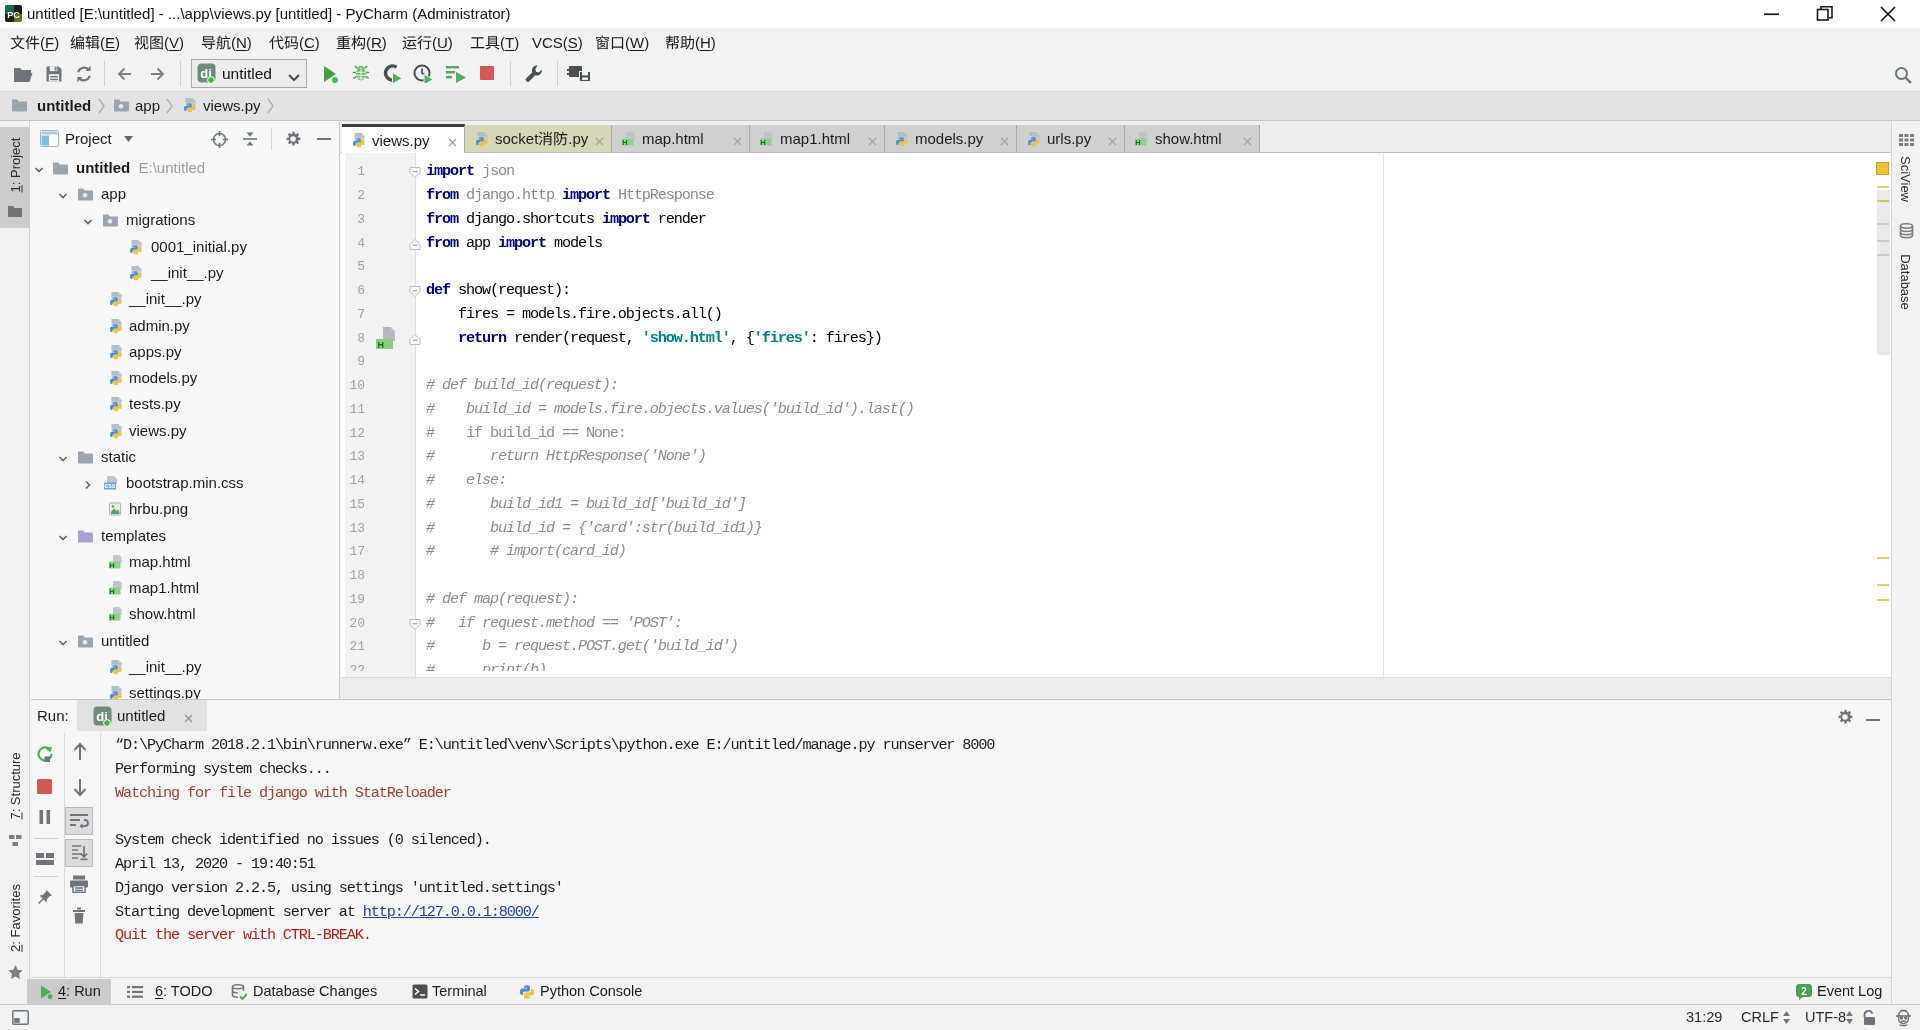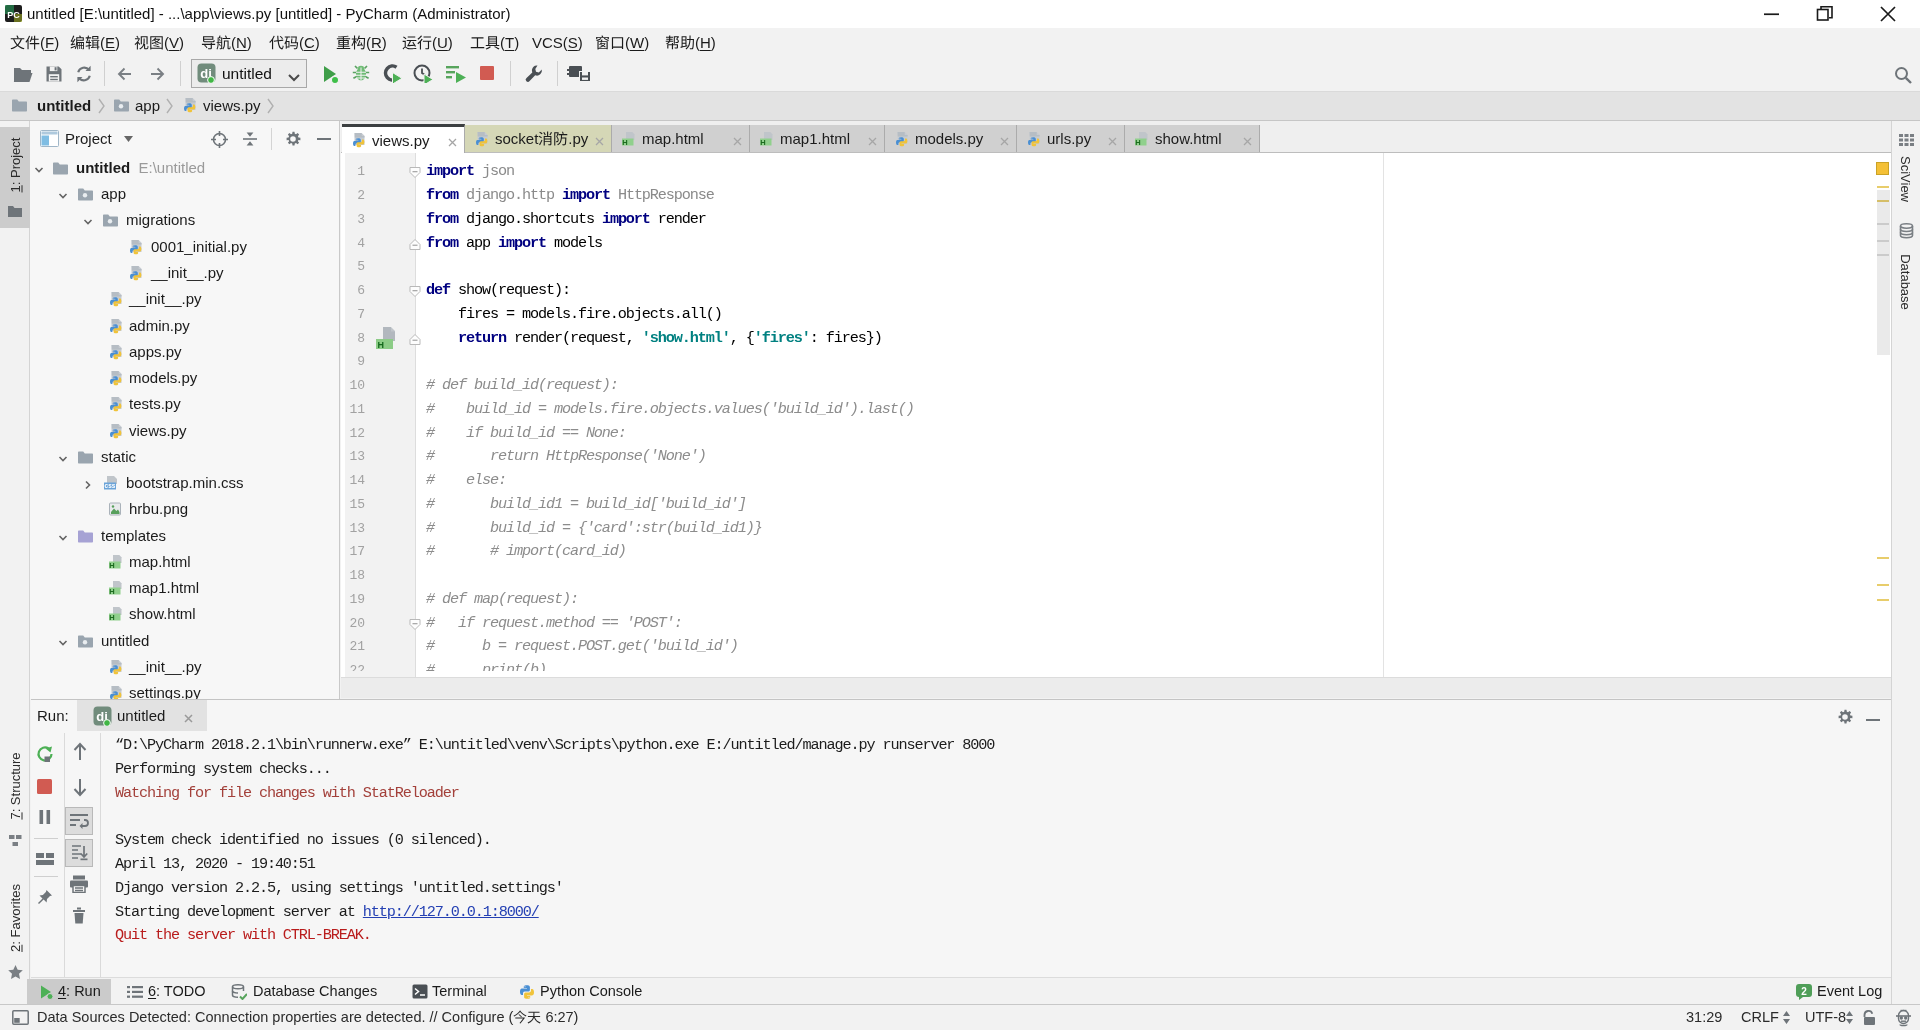--- a/index.html
+++ b/index.html
@@ -558,21 +558,21 @@
       </svg></div>
     <div class="ab mono" style="left:85px;top:7.3px;height:24px;line-height:23.75px;font-size:15.2px;letter-spacing:-1.12px;color:#000;overflow:hidden"><span style="color:#000080;font-weight:bold">import</span> <span style="color:#8a8a8a">json</span></div>
     <div class="ab mono" style="left:85px;top:31.1px;height:24px;line-height:23.75px;font-size:15.2px;letter-spacing:-1.12px;color:#000;overflow:hidden"><span style="color:#000080;font-weight:bold">from</span> <span style="color:#8a8a8a">django.http</span> <span style="color:#000080;font-weight:bold">import</span> <span style="color:#8a8a8a">HttpResponse</span></div>
     <div class="ab mono" style="left:85px;top:54.8px;height:24px;line-height:23.75px;font-size:15.2px;letter-spacing:-1.12px;color:#000;overflow:hidden"><span style="color:#000080;font-weight:bold">from</span> django.shortcuts <span style="color:#000080;font-weight:bold">import</span> render</div>
     <div class="ab mono" style="left:85px;top:78.5px;height:24px;line-height:23.75px;font-size:15.2px;letter-spacing:-1.12px;color:#000;overflow:hidden"><span style="color:#000080;font-weight:bold">from</span> app <span style="color:#000080;font-weight:bold">import</span> models</div>
     <div class="ab mono" style="left:85px;top:126.0px;height:24px;line-height:23.75px;font-size:15.2px;letter-spacing:-1.12px;color:#000;overflow:hidden"><span style="color:#000080;font-weight:bold">def</span> show(request):</div>
     <div class="ab mono" style="left:85px;top:149.8px;height:24px;line-height:23.75px;font-size:15.2px;letter-spacing:-1.12px;color:#000;overflow:hidden">    fires = models.fire.objects.all()</div>
     <div class="ab mono" style="left:85px;top:173.6px;height:24px;line-height:23.75px;font-size:15.2px;letter-spacing:-1.12px;color:#000;overflow:hidden">    <span style="color:#000080;font-weight:bold">return</span> render(request, <span style="color:#008080;font-weight:bold">'show.html'</span>, {<span style="color:#008080;font-weight:bold">'fires'</span>: fires})</div>
     <div class="ab mono" style="left:85px;top:221.1px;height:24px;line-height:23.75px;font-size:15.2px;letter-spacing:-1.12px;color:#8c8c8c;font-style:italic;overflow:hidden"># def build_id(request):</div>
     <div class="ab mono" style="left:85px;top:244.8px;height:24px;line-height:23.75px;font-size:15.2px;letter-spacing:-1.12px;color:#8c8c8c;font-style:italic;overflow:hidden">#    build_id = models.fire.objects.values('build_id').last()</div>
-    <div class="ab mono" style="left:85px;top:268.6px;height:24px;line-height:23.75px;font-size:15.2px;letter-spacing:-1.12px;color:#8c8c8c;font-style:italic;overflow:hidden">#    if build_id == None:</div>
+    <div class="ab mono" style="left:85px;top:268.6px;height:24px;line-height:23.75px;font-size:15.2px;letter-spacing:-1.12px;color:#8c8c8c;overflow:hidden">#    if build_id == None:</div>
     <div class="ab mono" style="left:85px;top:292.3px;height:24px;line-height:23.75px;font-size:15.2px;letter-spacing:-1.12px;color:#8c8c8c;font-style:italic;overflow:hidden">#       return HttpResponse('None')</div>
     <div class="ab mono" style="left:85px;top:316.1px;height:24px;line-height:23.75px;font-size:15.2px;letter-spacing:-1.12px;color:#8c8c8c;font-style:italic;overflow:hidden">#    else:</div>
     <div class="ab mono" style="left:85px;top:339.8px;height:24px;line-height:23.75px;font-size:15.2px;letter-spacing:-1.12px;color:#8c8c8c;font-style:italic;overflow:hidden">#       build_id1 = build_id['build_id']</div>
     <div class="ab mono" style="left:85px;top:363.6px;height:24px;line-height:23.75px;font-size:15.2px;letter-spacing:-1.12px;color:#8c8c8c;font-style:italic;overflow:hidden">#       build_id = {'card':str(build_id1)}</div>
     <div class="ab mono" style="left:85px;top:387.3px;height:24px;line-height:23.75px;font-size:15.2px;letter-spacing:-1.12px;color:#8c8c8c;font-style:italic;overflow:hidden">#       # import(card_id)</div>
     <div class="ab mono" style="left:85px;top:434.8px;height:24px;line-height:23.75px;font-size:15.2px;letter-spacing:-1.12px;color:#8c8c8c;font-style:italic;overflow:hidden"># def map(request):</div>
     <div class="ab mono" style="left:85px;top:458.6px;height:24px;line-height:23.75px;font-size:15.2px;letter-spacing:-1.12px;color:#8c8c8c;font-style:italic;overflow:hidden">#   if request.method == 'POST':</div>
     <div class="ab mono" style="left:85px;top:482.3px;height:24px;line-height:23.75px;font-size:15.2px;letter-spacing:-1.12px;color:#8c8c8c;font-style:italic;overflow:hidden">#      b = request.POST.get('build_id')</div>
     <div class="ab mono" style="left:85px;top:506.1px;height:12px;line-height:23.75px;font-size:15.2px;letter-spacing:-1.12px;color:#8c8c8c;font-style:italic;overflow:hidden">#      print(b)</div>
     <div class="ab" style="left:1535px;top:9px;width:13px;height:13px;background:#f4c036;border:1px solid #caa226"></div>
@@ -654,21 +654,21 @@
         <rect x="4" y="10.5" width="12" height="7" fill="#f5f5f5" stroke="#6e7479" stroke-width="1.5"></rect>
         <path d="M6 13h8M6 15.5h8" stroke="#6e7479" stroke-width="1.3"></path>
       </svg></div>
     <div class="ab" style="left:40px;top:206px"><svg width="16" height="18" viewBox="0 0 16 18">
         <rect x="2" y="4" width="12" height="2" fill="#6e7479"></rect>
         <rect x="6" y="1.5" width="4" height="2" fill="#6e7479"></rect>
         <path d="M3.5 7h9l-.8 10.5H4.3z" fill="#6e7479"></path>
       </svg></div>
     <div class="ab mono" style="left:84px;top:34.0px;height:24px;line-height:23.8px;font-size:15.2px;letter-spacing:-1.12px;color:#1c1c1c">“D:\PyCharm 2018.2.1\bin\runnerw.exe” E:\untitled\venv\Scripts\python.exe E:/untitled/manage.py runserver 8000</div>
     <div class="ab mono" style="left:84px;top:57.8px;height:24px;line-height:23.8px;font-size:15.2px;letter-spacing:-1.12px;color:#1c1c1c">Performing system checks...</div>
-    <div class="ab mono" style="left:84px;top:81.6px;height:24px;line-height:23.8px;font-size:15.2px;letter-spacing:-1.12px;color:#a3403a">Watching for file changes with StatReloader</div>
+    <div class="ab mono" style="left:84px;top:81.6px;height:24px;line-height:23.8px;font-size:15.2px;letter-spacing:-1.12px;color:#a3403a">Watching for file django with StatReloader</div>
     <div class="ab mono" style="left:84px;top:129.2px;height:24px;line-height:23.8px;font-size:15.2px;letter-spacing:-1.12px;color:#1c1c1c">System check identified no issues (0 silenced).</div>
     <div class="ab mono" style="left:84px;top:153.0px;height:24px;line-height:23.8px;font-size:15.2px;letter-spacing:-1.12px;color:#1c1c1c">April 13, 2020 - 19:40:51</div>
     <div class="ab mono" style="left:84px;top:176.8px;height:24px;line-height:23.8px;font-size:15.2px;letter-spacing:-1.12px;color:#1c1c1c">Django version 2.2.5, using settings 'untitled.settings'</div>
     <div class="ab mono" style="left:84px;top:200.6px;height:24px;line-height:23.8px;font-size:15.2px;letter-spacing:-1.12px;color:#1c1c1c">Starting development server at <span style="color:#2440b3;text-decoration:underline">http://127.0.0.1:8000/</span></div>
     <div class="ab mono" style="left:84px;top:224.4px;height:24px;line-height:23.8px;font-size:15.2px;letter-spacing:-1.12px;color:#b91c1c">Quit the server with CTRL-BREAK.</div>
   </div>
 <div class="ab" style="left:31px;top:977px;width:1860px;height:27px;background:#f2f2f2;border-top:1px solid #dcdcdc;font-size:14.5px;color:#1b1b1b">
     <div class="ab" style="left:-4px;top:1px;width:84px;height:26px;background:#cbcbcb"></div>
     <div class="ab" style="left:7px;top:6px"><svg width="16" height="16" viewBox="0 0 16 16">
         <path d="M3 1.5l10 6.5-10 6.5z" fill="#4db056"></path>
@@ -678,21 +678,21 @@
     <div class="ab" style="left:96px;top:7px"><svg width="16" height="14" viewBox="0 0 16 14">
         <g fill="#6e7479">
           <rect x="0" y="1" width="3" height="2.2"></rect>
           <rect x="5" y="1" width="11" height="2.2"></rect>
           <rect x="0" y="5.8" width="3" height="2.2"></rect>
           <rect x="5" y="5.8" width="11" height="2.2"></rect>
           <rect x="0" y="10.6" width="3" height="2.2"></rect>
           <rect x="5" y="10.6" width="11" height="2.2"></rect>
         </g>
       </svg></div>
-    <div class="ab" style="left:117px;top:0;height:27px;line-height:27px"><u>6</u>: TODO</div>
+    <div class="ab" style="left:124px;top:0;height:27px;line-height:27px"><u>6</u>: TODO</div>
     <div class="ab" style="left:200px;top:6px"><svg width="16" height="16" viewBox="0 0 16 16">
         <g fill="none" stroke="#6e7479" stroke-width="1.5">
           <ellipse cx="7" cy="2.8" rx="5.5" ry="2"></ellipse>
           <path d="M1.5 2.8v8.5c0 1 2.5 2 5.5 2"></path>
           <path d="M1.5 7c0 1 2.5 2 5.5 2"></path>
           <path d="M12.5 2.8V7"></path>
         </g>
         <path d="M9 12.5l2.5 2.5 4.5-5" stroke="#57a45c" stroke-width="2" fill="none"></path>
       </svg></div>
     <div class="ab" style="left:222px;top:0;height:27px;line-height:27px">Database Changes</div>
@@ -711,25 +711,20 @@
         <path d="M4 1h10a3 3 0 0 1 3 3v7a3 3 0 0 1-3 3H8l-4 3v-3a3 3 0 0 1-3-3V4a3 3 0 0 1 3-3z" fill="#4f9e58"></path>
         <text x="9" y="11.5" font-family="Liberation Sans" font-size="10" font-weight="bold" fill="#fff" text-anchor="middle">2</text>
       </svg></div>
     <div class="ab" style="left:1786px;top:0;height:27px;line-height:27px">Event Log</div>
   </div>
 <div class="ab" style="left:0;top:1004px;width:1920px;height:26px;background:#f2f2f2;border-top:1px solid #c8c8c8;font-size:14.5px;color:#2b2b2b">
     <div class="ab" style="left:12px;top:5px"><svg width="17" height="15" viewBox="0 0 17 15">
         <rect x="0.8" y="0.8" width="15.4" height="13.4" rx="1" fill="none" stroke="#6e7479" stroke-width="1.5"></rect>
         <rect x="2.2" y="8" width="5.5" height="4.8" fill="#6e7479"></rect>
       </svg></div>
-    <div class="ab" style="left:37px;top:0;height:25px;line-height:25px">Data Sources Detected: Connection properties are detected. // Configure (<svg class="cj" style="width:14px;height:14px;vertical-align:-2px" viewBox="0 0 1000 1000">
-        <path d="M390 347C456 396 541 468 580 513L635 460C593 416 506 348 441 301ZM161 532V608H722C650 701 547 829 461 928L538 963C644 834 776 668 859 556L801 528L787 532ZM495 33C394 185 216 324 35 405C57 423 80 451 92 472C244 395 394 281 503 151C612 275 774 399 906 465C920 445 945 414 965 398C823 336 649 212 548 94L567 67Z"></path>
-      </svg><svg class="cj" style="width:14px;height:14px;vertical-align:-2px" viewBox="0 0 1000 1000">
-        <path d="M66 425V501H434C398 642 300 790 42 895C58 910 81 940 91 958C346 853 455 705 501 557C582 753 715 891 915 957C926 936 949 906 966 890C763 831 625 691 555 501H937V425H528C532 386 533 348 533 312V193H894V117H102V193H454V312C454 348 453 386 448 425Z"></path>
-      </svg> 6:27)</div>
     <div class="ab" style="left:1686px;top:0;height:25px;line-height:25px">31:29</div>
     <div class="ab" style="left:1741px;top:0;height:25px;line-height:25px">CRLF</div>
     <div class="ab" style="left:1782px;top:6px"><svg width="9" height="13" viewBox="0 0 9 13">
         <path d="M4.5 0L8 5H1zM4.5 13L1 8h7z" fill="#6e7479"></path>
       </svg></div>
     <div class="ab" style="left:1805px;top:0;height:25px;line-height:25px">UTF-8</div>
     <div class="ab" style="left:1845px;top:6px"><svg width="9" height="13" viewBox="0 0 9 13">
         <path d="M4.5 0L8 5H1zM4.5 13L1 8h7z" fill="#6e7479"></path>
       </svg></div>
     <div class="ab" style="left:1862px;top:5px"><svg width="15" height="16" viewBox="0 0 15 16">

